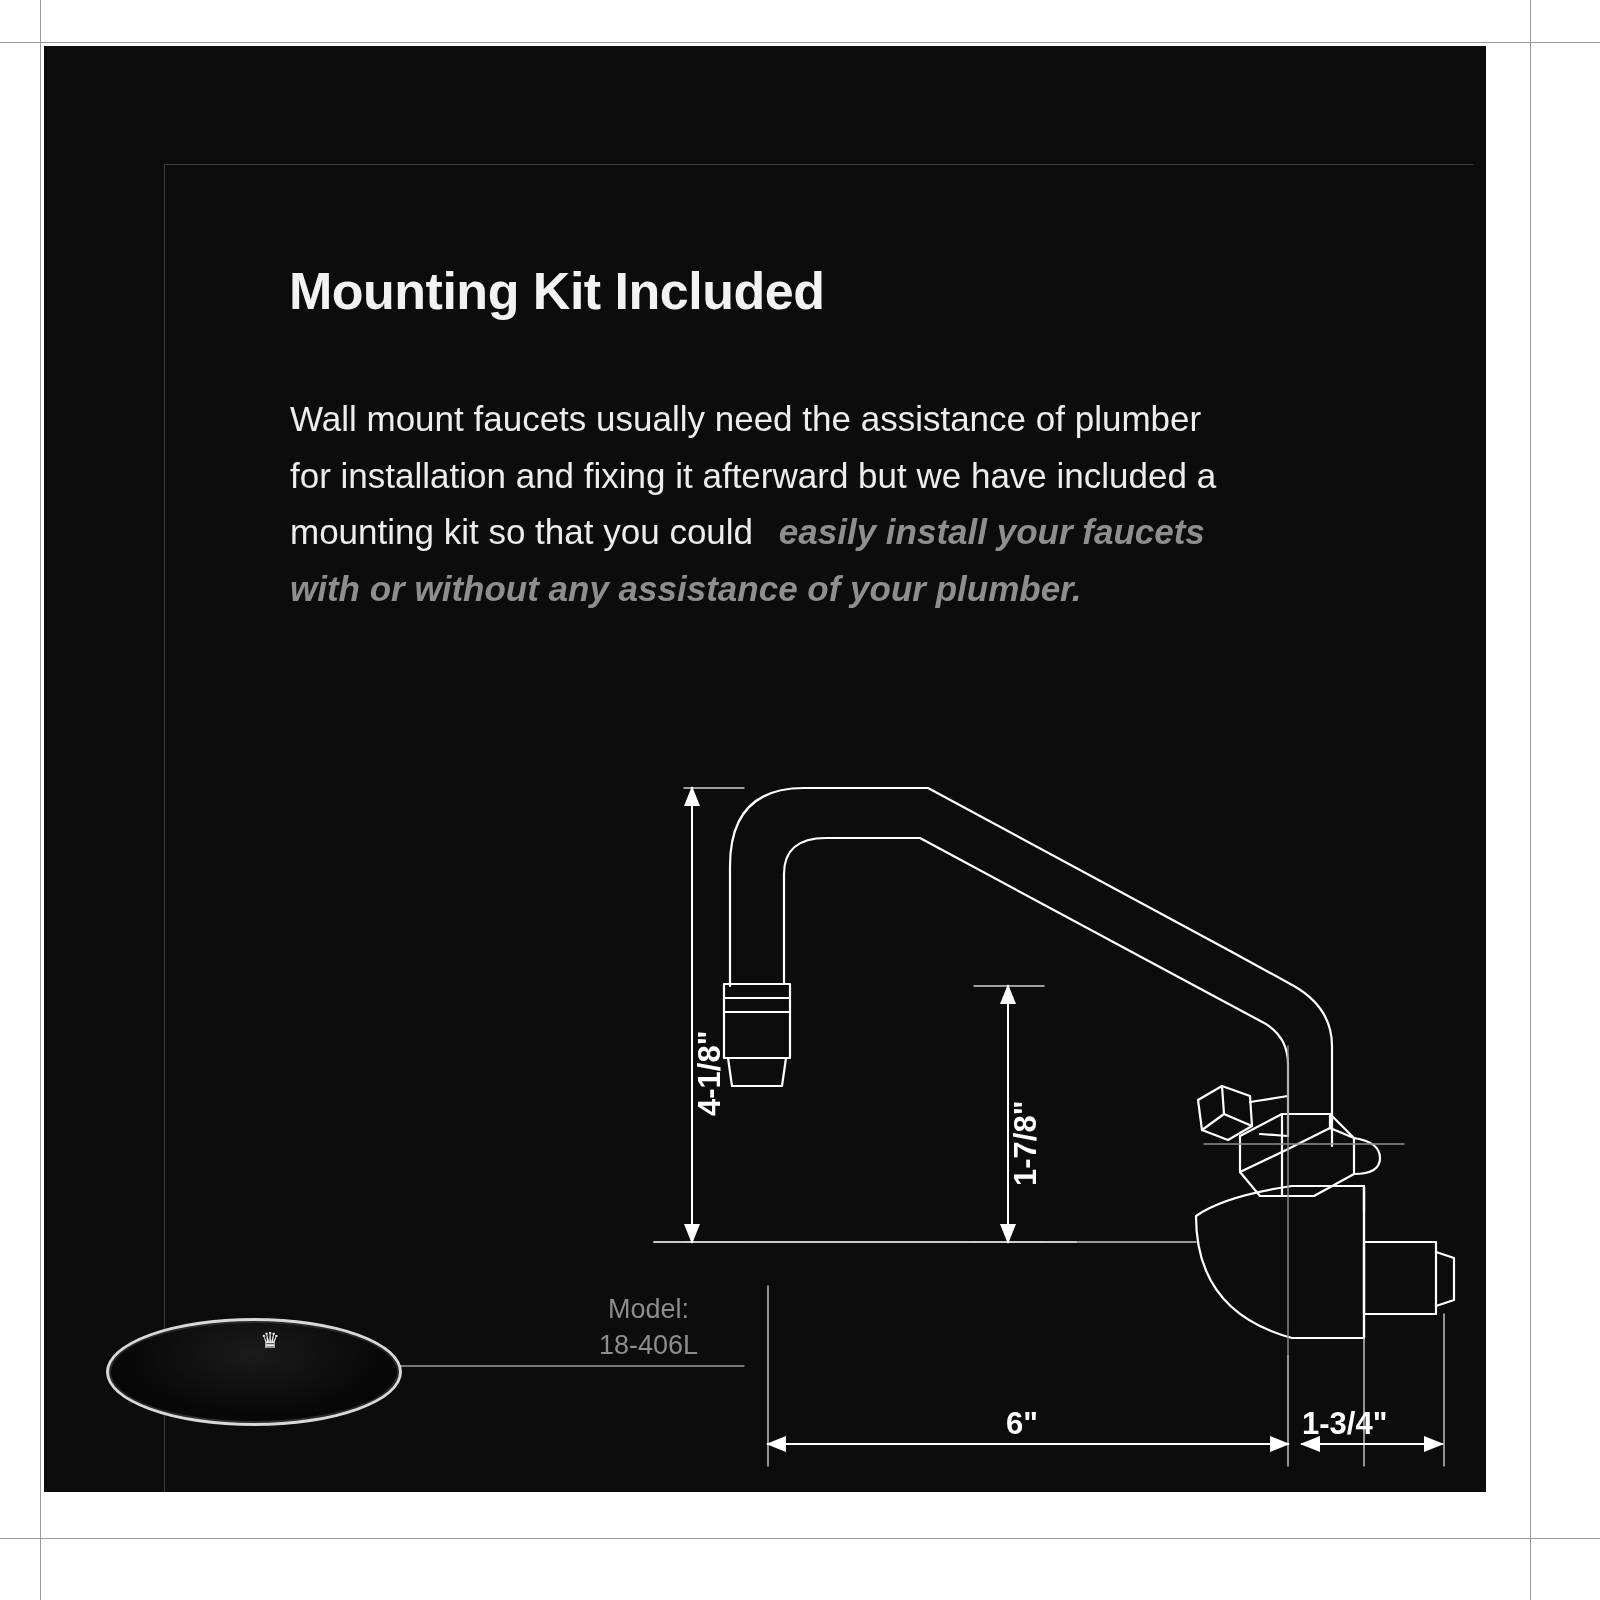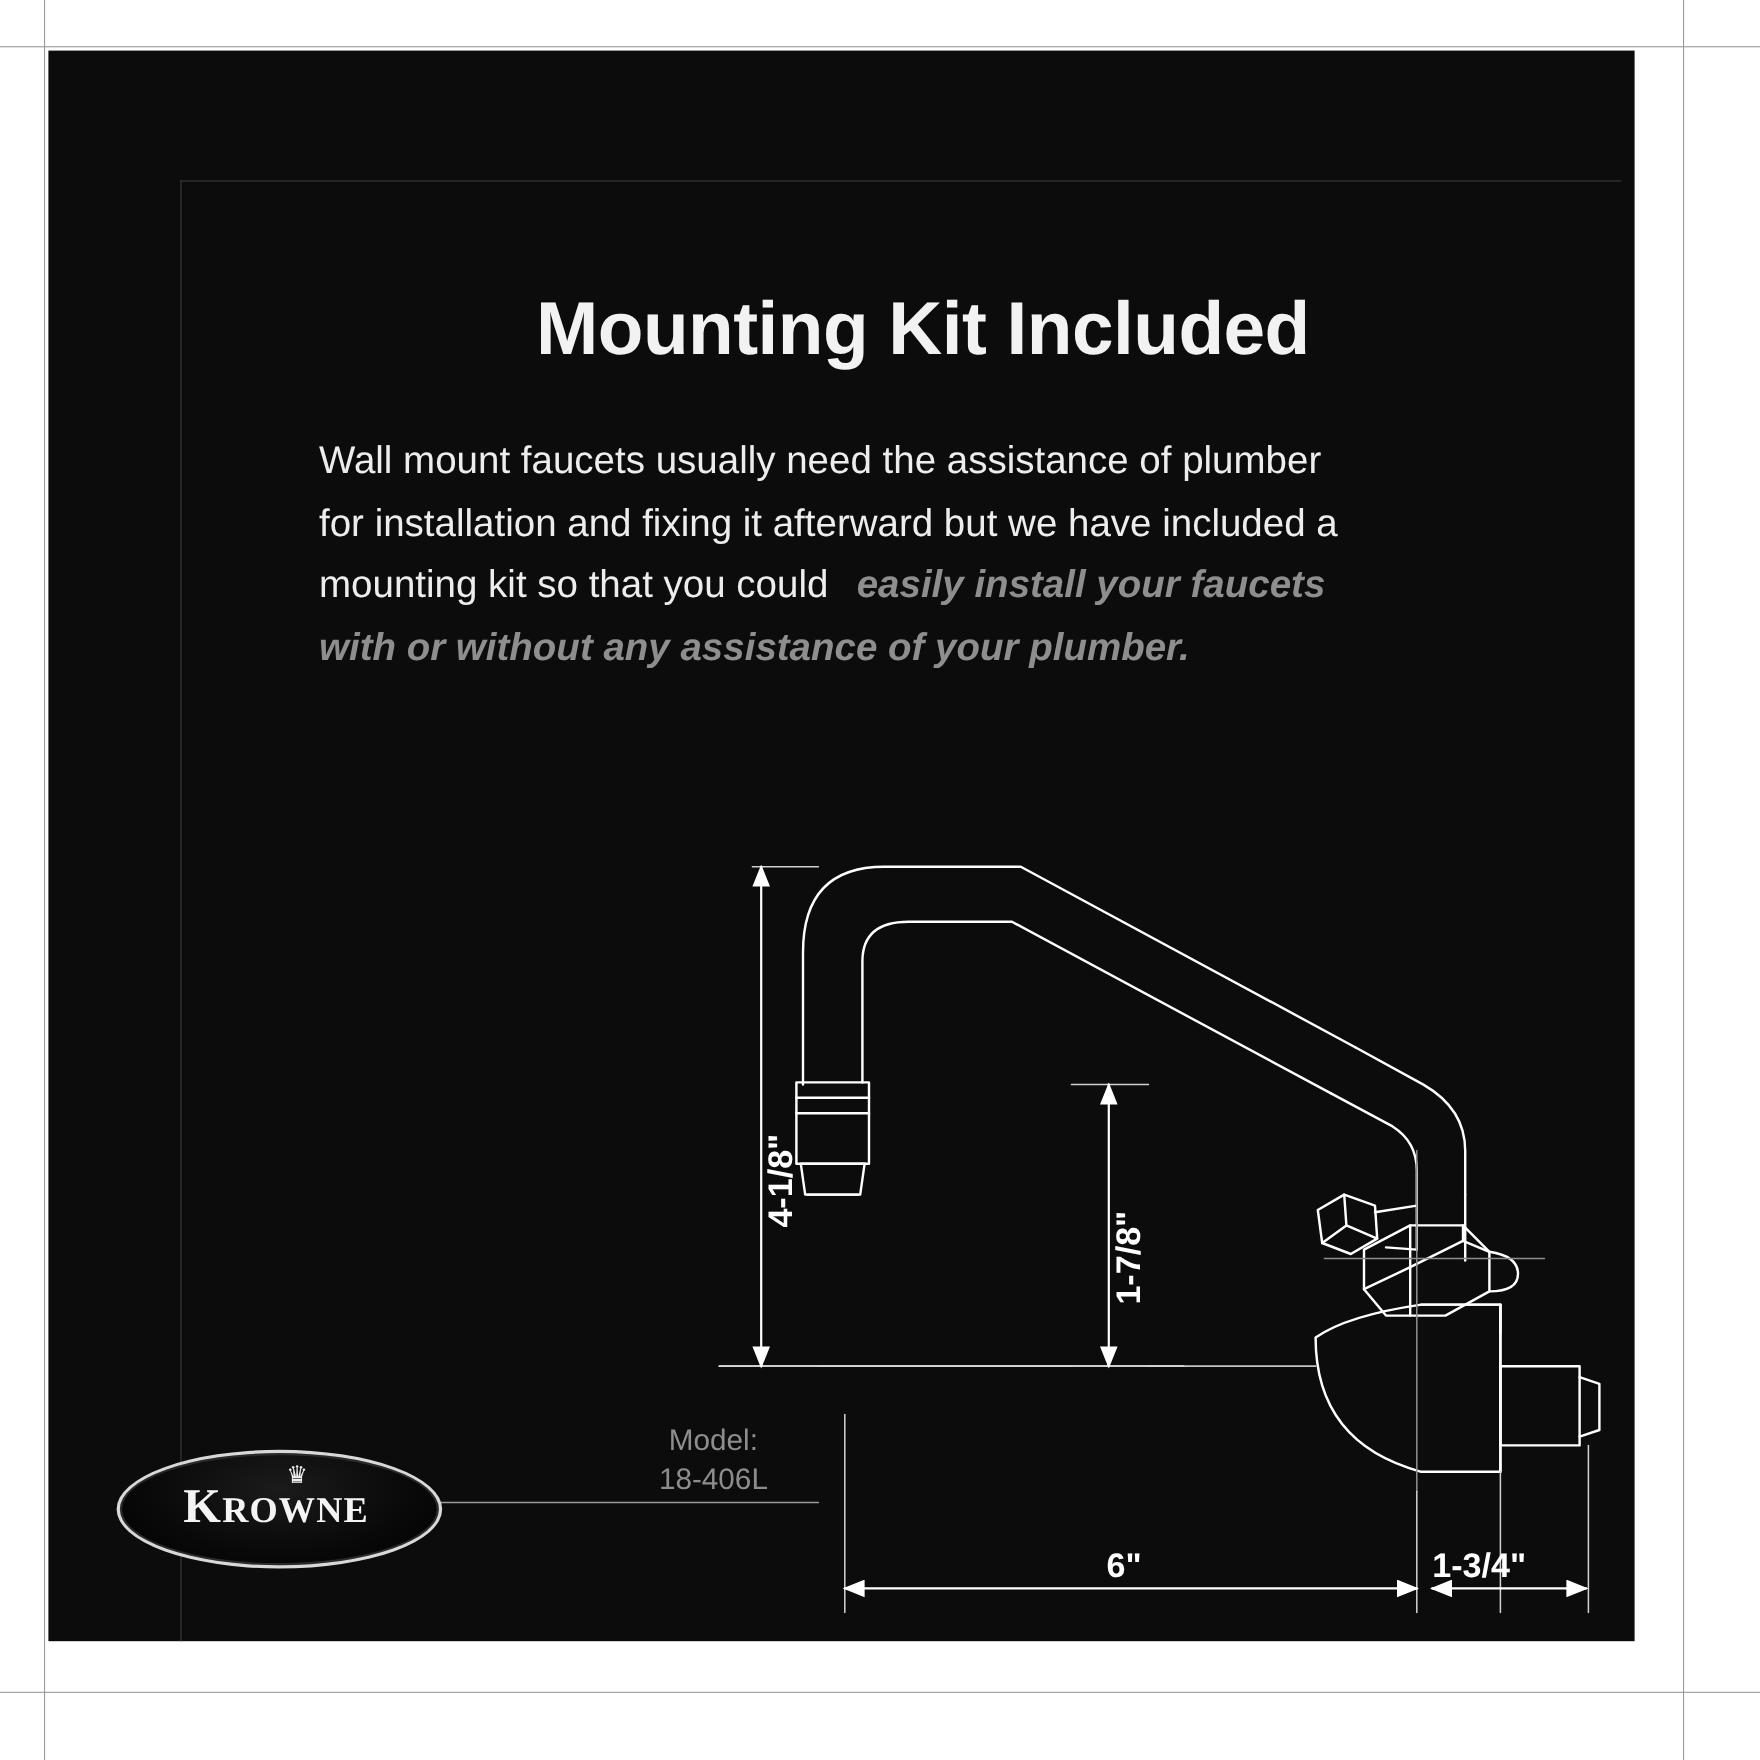--- a/index.html
+++ b/index.html
@@ -52,25 +52,24 @@
     border-bottom: none;
     box-sizing: border-box;
   }
 
   .headline {
     position: absolute;
     left: 245px;
     top: 218px;
     width: 1100px;
     color: #f2f2f2;
-    font-size: 68px;
+    font-size: 52px;
     font-weight: bold;
     letter-spacing: -0.5px;
     line-height: 1.05;
-    text-align: center;
   }
 
   .body-copy {
     position: absolute;
     left: 246px;
     top: 345px;
     width: 960px;
     color: #ededed;
     font-size: 35px;
     line-height: 1.62;
@@ -274,17 +273,16 @@
     <div class="dim" style="left:1258px; top:1360px;">1-3/4"</div>
 
     <div class="model-label">
       <div>Model:</div>
       <div>18-406L</div>
     </div>
 
     <div class="logo">
       <div class="logo-oval"></div>
       <div class="logo-crown">♛</div>
-      <div class="logo-text"><span>K</span><span class="small">ROWNE</span></div>
     </div>
 
   </div>
 </div>
 
 </body></html>

